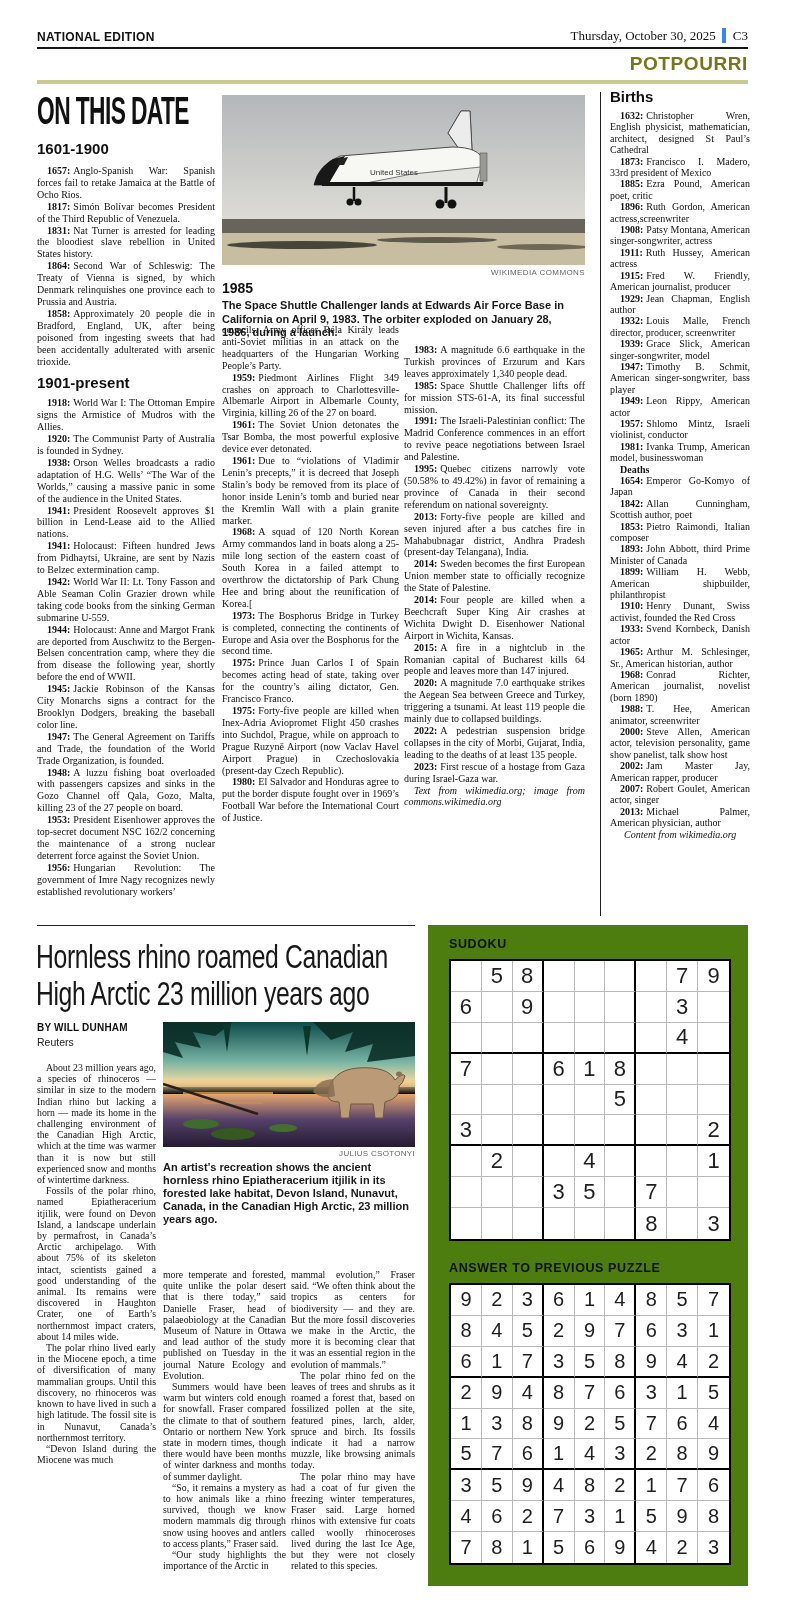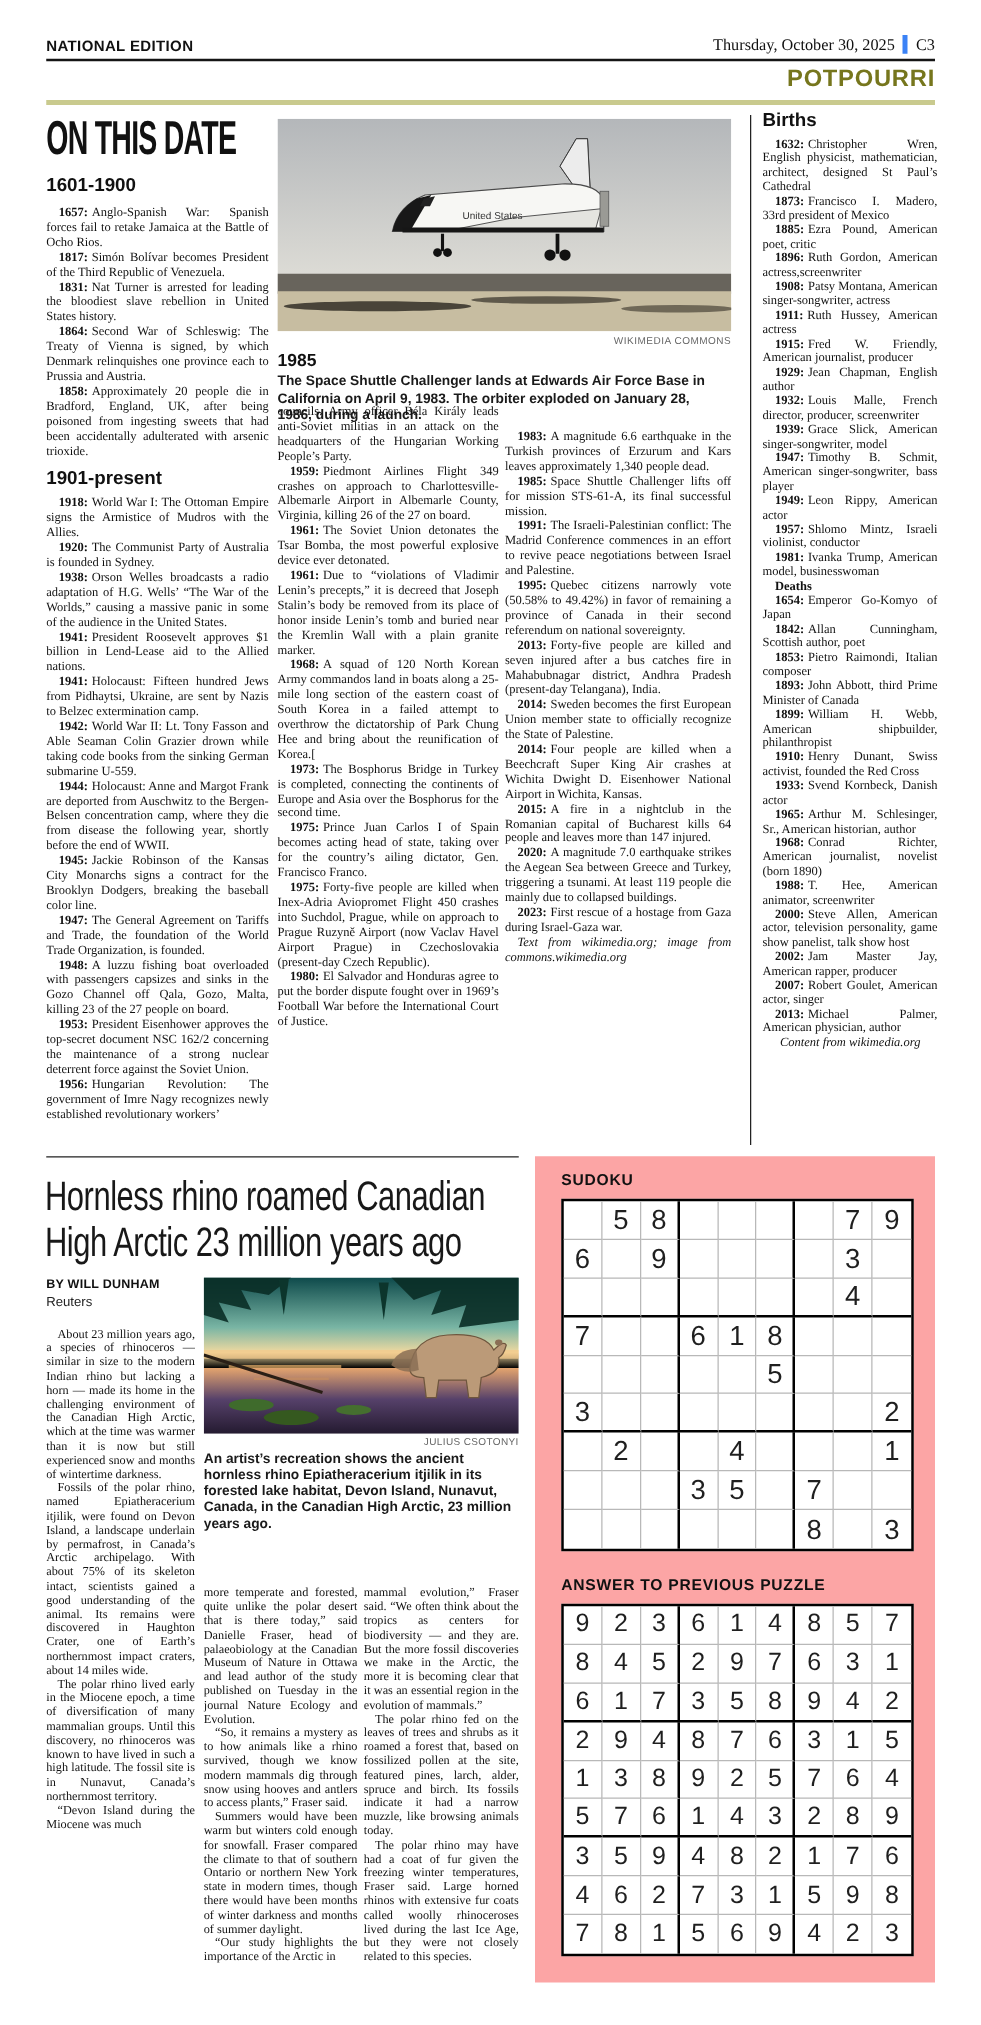--- a/index.html
+++ b/index.html
@@ -54,21 +54,21 @@
   .acol3{left:291px;top:1241px;width:124px;height:356px;}
   .apara{margin:0;text-indent:9px;}
   .apara.cont{text-indent:0;margin-top:28px;}
   .artimg{position:absolute;left:163px;top:1022px;width:252px;height:125px;}
   .artimg svg{display:block;width:100%;height:100%;}
   .artimg-credit{position:absolute;left:163px;top:1149px;width:252px;text-align:right;
         font:8px "Liberation Sans",sans-serif;color:#666;letter-spacing:.3px;}
   .artcap{position:absolute;left:163px;top:1161px;width:252px;
         font:bold 11px "Liberation Sans",sans-serif;line-height:13px;color:#1a1a1a;}
   
-  .sud-panel{position:absolute;left:428px;top:925px;width:320px;height:661px;background:#fca5a5;}
+  .sud-panel{position:absolute;left:428px;top:925px;width:320px;height:661px;background:#4d7c0f;}
   .sud-title{position:absolute;left:21px;font:bold 12.5px "Liberation Sans",sans-serif;letter-spacing:.6px;color:#111;}
   .sud-title.t1{top:12px;}
   .sud-title.t2{top:336px;}
   .sgrid{position:absolute;left:21px;width:282px;height:282px;display:grid;
         grid-template-columns:repeat(9,1fr);grid-template-rows:repeat(9,1fr);
         border:2px solid #000;background:#fff;box-sizing:border-box;}
   .sgrid.puzzle{top:34px;}
   .sgrid.answer{top:358px;}
   .scell{border-right:1px solid #b8b8b8;border-bottom:1px solid #b8b8b8;
         display:flex;align-items:center;justify-content:center;
@@ -176,20 +176,21 @@
 
     <p class="entry"><b class="yr">1983:</b><span>A magnitude 6.6 earthquake in the Turkish provinces of Erzurum and Kars leaves approximately 1,340 people dead.</span></p>
         <p class="entry"><b class="yr">1985:</b><span>Space Shuttle Challenger lifts off for mission STS-61-A, its final successful mission.</span></p>
         <p class="entry"><b class="yr">1991:</b><span>The Israeli-Palestinian conflict: The Madrid Conference commences in an effort to revive peace negotiations between Israel and Palestine.</span></p>
         <p class="entry"><b class="yr">1995:</b><span>Quebec citizens narrowly vote (50.58% to 49.42%) in favor of remaining a province of Canada in their second referendum on national sovereignty.</span></p>
         <p class="entry"><b class="yr">2013:</b><span>Forty-five people are killed and seven injured after a bus catches fire in Mahabubnagar district, Andhra Pradesh (present-day Telangana), India.</span></p>
         <p class="entry"><b class="yr">2014:</b><span>Sweden becomes the first European Union member state to officially recognize the State of Palestine.</span></p>
         <p class="entry"><b class="yr">2014:</b><span>Four people are killed when a Beechcraft Super King Air crashes at Wichita Dwight D. Eisenhower National Airport in Wichita, Kansas.</span></p>
         <p class="entry"><b class="yr">2015:</b><span>A fire in a nightclub in the Romanian capital of Bucharest kills 64 people and leaves more than 147 injured.</span></p>
         <p class="entry"><b class="yr">2020:</b><span>A magnitude 7.0 earthquake strikes the Aegean Sea between Greece and Turkey, triggering a tsunami. At least 119 people die mainly due to collapsed buildings.</span></p>
+        <p class="entry"><b class="yr">2022:</b><span>A pedestrian suspension bridge collapses in the city of Morbi, Gujarat, India, leading to the deaths of at least 135 people.</span></p>
         <p class="entry"><b class="yr">2023:</b><span>First rescue of a hostage from Gaza during Israel-Gaza war.</span></p>
       </div>
     <p class="od-credit">Text from wikimedia.org; image from commons.wikimedia.org</p>
   </div>
 
   <div class="vrule"></div>
   <div class="births">
     <h3 class="col-head">Births</h3>
     <div>
 
@@ -276,22 +277,22 @@
     <p class="apara">About 23 million years ago, a species of rhinoceros — similar in size to the modern Indian rhino but lacking a horn — made its home in the challenging environment of the Canadian High Arctic, which at the time was warmer than it is now but still experienced snow and months of wintertime darkness.</p>
         <p class="apara">Fossils of the polar rhino, named Epiatheracerium itjilik, were found on Devon Island, a landscape underlain by permafrost, in Canada’s Arctic archipelago. With about 75% of its skeleton intact, scientists gained a good understanding of the animal. Its remains were discovered in Haughton Crater, one of Earth’s northernmost impact craters, about 14 miles wide.</p>
         <p class="apara">The polar rhino lived early in the Miocene epoch, a time of diversification of many mammalian groups. Until this discovery, no rhinoceros was known to have lived in such a high latitude. The fossil site is in Nunavut, Canada’s northernmost territory.</p>
         <p class="apara">“Devon Island during the Miocene was much</p>
       </div>
   </div>
   <div class="acol acol2">
     <div>
 
     <p class="apara cont">more temperate and forested, quite unlike the polar desert that is there today,” said Danielle Fraser, head of palaeobiology at the Canadian Museum of Nature in Ottawa and lead author of the study published on Tuesday in the journal Nature Ecology and Evolution.</p>
+        <p class="apara">Summers would have been warm but winters cold enough for snowfall. Fraser compared the climate to that of southern Ontario or northern New York state in modern times, though there would have been months of winter darkness and months of summer daylight.</p>
         <p class="apara">“So, it remains a mystery as to how animals like a rhino survived, though we know modern mammals dig through snow using hooves and antlers to access plants,” Fraser said.</p>
-        <p class="apara">Summers would have been warm but winters cold enough for snowfall. Fraser compared the climate to that of southern Ontario or northern New York state in modern times, though there would have been months of winter darkness and months of summer daylight.</p>
         <p class="apara">“Our study highlights the importance of the Arctic in</p>
       </div>
   </div>
   <div class="acol acol3">
     <div>
 
     <p class="apara cont">mammal evolution,” Fraser said. “We often think about the tropics as centers for biodiversity — and they are. But the more fossil discoveries we make in the Arctic, the more it is becoming clear that it was an essential region in the evolution of mammals.”</p>
         <p class="apara">The polar rhino fed on the leaves of trees and shrubs as it roamed a forest that, based on fossilized pollen at the site, featured pines, larch, alder, spruce and birch. Its fossils indicate it had a narrow muzzle, like browsing animals today.</p>
         <p class="apara">The polar rhino may have had a coat of fur given the freezing winter temperatures, Fraser said. Large horned rhinos with extensive fur coats called woolly rhinoceroses lived during the last Ice Age, but they were not closely related to this species.</p>
       </div>

